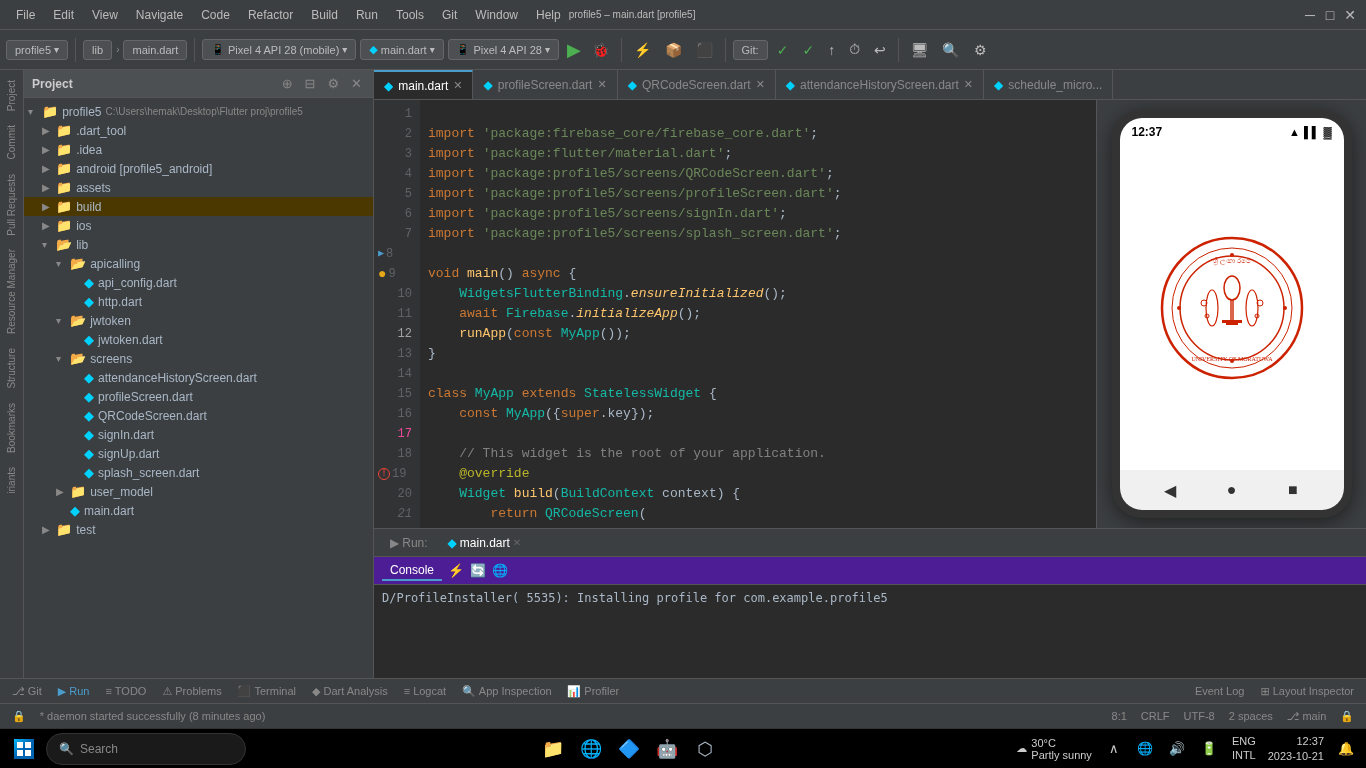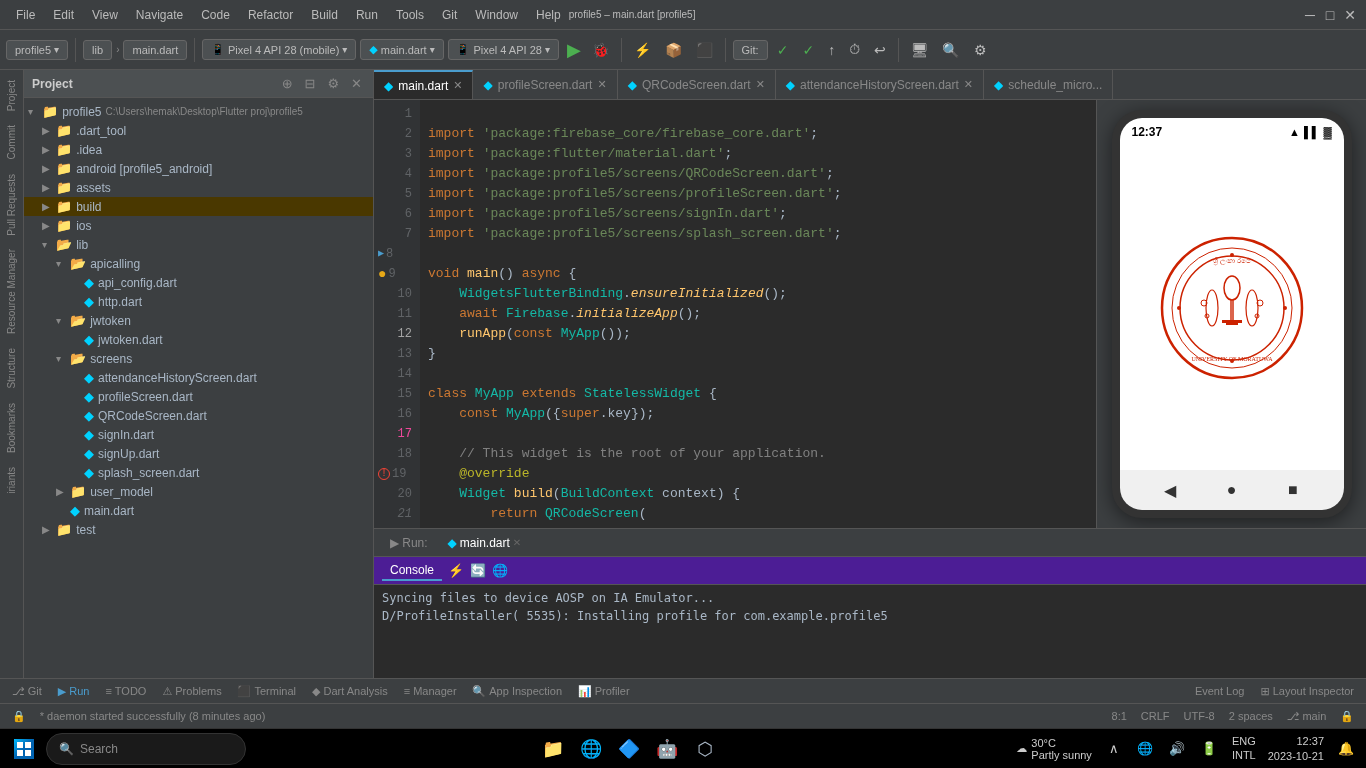--- a/index.html
+++ b/index.html
@@ -977,21 +977,20 @@
         </div>
 
         <div id="console-header">
           <div class="console-tab active">Console</div>
           <div class="console-icon">⚡</div>
           <div class="console-icon">🔄</div>
           <div class="console-icon">🌐</div>
         </div>
 
         <div id="console-content">
-          <div class="console-line">Syncing files to device AOSP on IA Emulator...</div>
           <div class="console-line">D/ProfileInstaller( 5535): Installing profile for com.example.profile5</div>
         </div>
       </div>
     </div>
   </div>
 
   <div id="bottom-toolbar">
     <div class="bottom-tool-item">
       <span>⎇</span>
       <span>Git</span>
@@ -1011,21 +1010,21 @@
     <div class="bottom-tool-item">
       <span>⬛</span>
       <span>Terminal</span>
     </div>
     <div class="bottom-tool-item">
       <span>◆</span>
       <span>Dart Analysis</span>
     </div>
     <div class="bottom-tool-item">
       <span>≡</span>
-      <span>Manager</span>
+      <span>Logcat</span>
     </div>
     <div class="bottom-tool-item">
       <span>🔍</span>
       <span>App Inspection</span>
     </div>
     <div class="bottom-tool-item">
       <span>📊</span>
       <span>Profiler</span>
     </div>
     <div style="flex:1;"></div>

